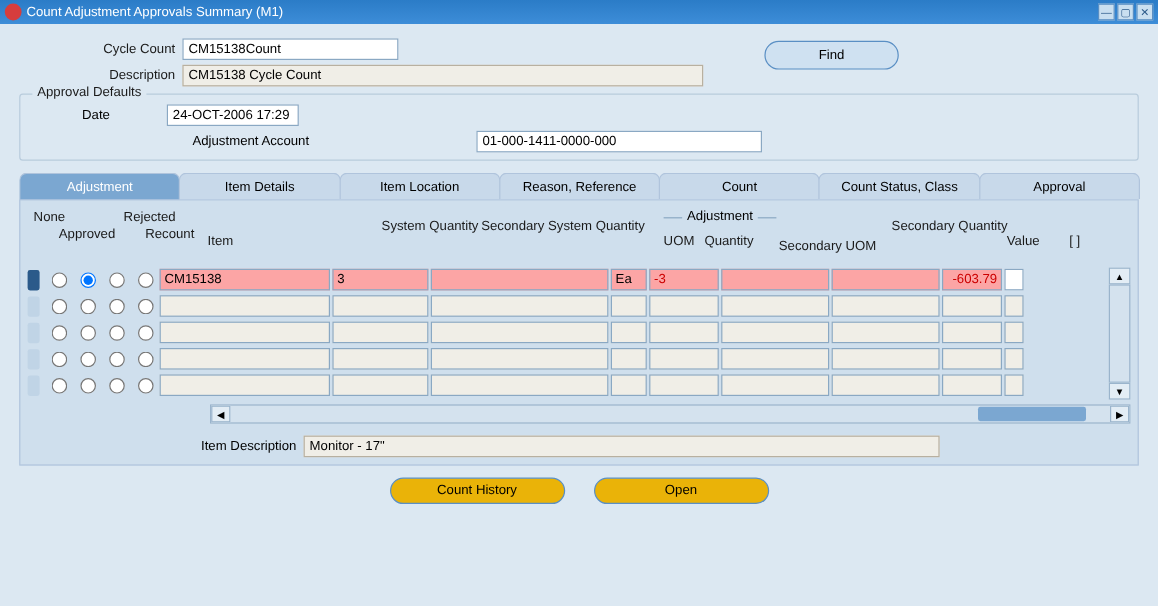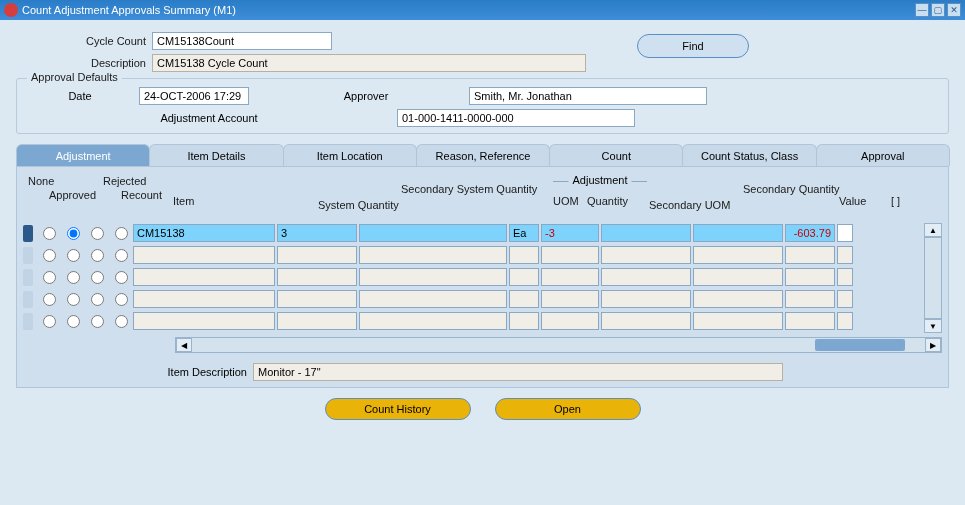--- a/index.html
+++ b/index.html
@@ -51,21 +51,21 @@
 .rows-area { flex: 1; }
 .scroll-col { width: 18px; display:flex; flex-direction:column; }
 .scroll-up, .scroll-down { height: 14px; border: 1px solid #9ab4cc; background: #e3edf5; display:flex; align-items:center; justify-content:center; font-size:8px; cursor:pointer; }
 .scroll-track { flex:1; border: 1px solid #9ab4cc; background: #d4e2ee; }
 
 .grid-row { display: flex; align-items:center; height: 20px; margin-bottom: 2px; }
 .row-ind { width: 10px; height: 17px; border-radius: 2px; background: #c0d4e6; margin-right: 4px; }
 .row-ind.active { background: #2b5a8a; }
 .radio-cell { width: 24px; display:flex; justify-content:center; }
 .radio-cell input { cursor:pointer; }
-.cell { border: 1px solid #8aa8c3; background: #7dd3fc; height: 18px; padding: 1px 3px; margin-right: 2px; display:flex; align-items:center; overflow:hidden; }
+.cell { border: 1px solid #8aa8c3; background: #fca5a5; height: 18px; padding: 1px 3px; margin-right: 2px; display:flex; align-items:center; overflow:hidden; }
 .cell.empty-row { background:#f0eee7; }
 .c-item { width: 142px; }
 .c-sysqty { width: 80px; }
 .c-secsys { width: 148px; }
 .c-uom { width: 30px; }
 .c-adjqty { width: 58px; }
 .c-secuom { width: 90px; }
 .c-secqty { width: 90px; }
 .c-value { width: 50px; justify-content:flex-end; }
 .c-check { width: 16px; border:1px solid #8aa8c3; background:#fff; height:18px; display:flex; justify-content:center; align-items:center; }
@@ -111,24 +111,20 @@
     <div class="find-btn">Find</div>
   </div>
 
   <div class="fieldset">
     <div class="fieldset-legend">Approval Defaults</div>
     <div class="defaults-grid">
       <div class="def-row">
         <div class="lbl date-lbl">Date</div>
         <div class="tf date-field">24-OCT-2006 17:29</div>
       </div>
-      <div class="def-row">
-        <div class="lbl approver-lbl">Approver</div>
-        <div class="tf approver-field">Smith, Mr. Jonathan</div>
-      </div>
       <div class="def-row" style="width:100%;">
         <div class="lbl adjacct-lbl">Adjustment Account</div>
         <div class="tf adjacct-field">01-000-1411-0000-000</div>
       </div>
     </div>
   </div>
 
   <div class="tabs">
     <div class="tab active">Adjustment</div>
     <div class="tab">Item Details</div>
@@ -140,21 +136,21 @@
   </div>
 
   <div class="grid-panel">
 
     <div class="grid-header-area">
       <div class="hlbl" style="left:5px; top:0;">None</div>
       <div class="hlbl" style="left:26px; top:14px;">Approved</div>
       <div class="hlbl" style="left:80px; top:0;">Rejected</div>
       <div class="hlbl" style="left:98px; top:14px;">Recount</div>
       <div class="hlbl" style="left:150px; top:20px;">Item</div>
-      <div class="hlbl" style="left:295px; top:24px; width:60px;">
+      <div class="hlbl" style="left:295px; top:8px; width:60px;">
         <span>System Quantity</span>
       </div>
       <div class="hlbl" style="left:378px; top:8px; width:120px;">
         <span>Secondary System Quantity</span>
       </div>
       <div class="adj-group" style="left:530px; top:6px; width:94px;">
         <div class="adj-group-lbl">Adjustment</div>
       </div>
       <div class="hlbl" style="left:530px; top:20px;">UOM</div>
       <div class="hlbl" style="left:564px; top:20px;">Quantity</div>

